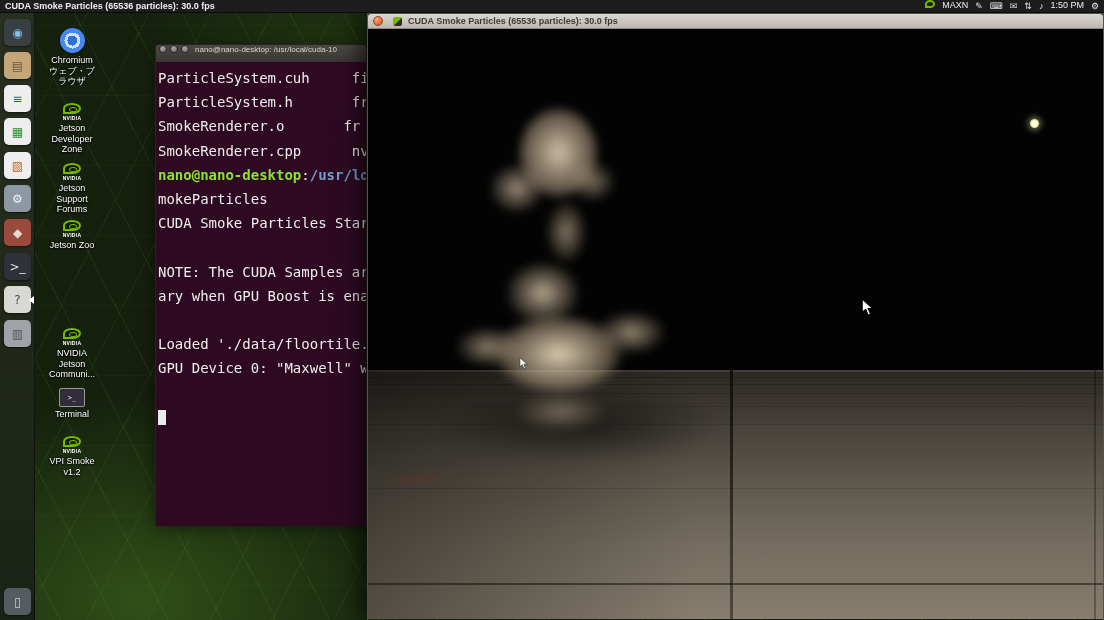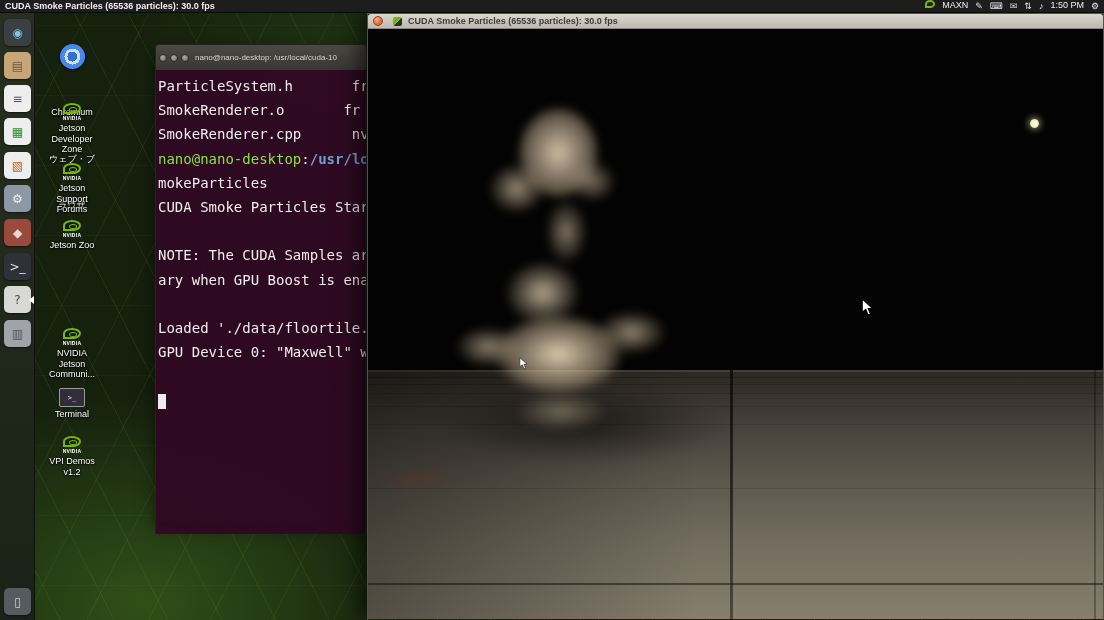--- a/index.html
+++ b/index.html
@@ -49,30 +49,30 @@
   .nv-eye::after{content:"";position:absolute;left:4px;top:2px;width:6px;height:3px;border:1.5px solid #76b900;border-radius:50%;}
   .nv-word{font-size:5px;font-weight:bold;color:#fff;letter-spacing:.3px;margin-top:1px;}
   .di-file-sheet{width:20px;height:24px;background:linear-gradient(#fdfdfd,#dedede);border:1px solid #8f8f8f;
     border-radius:2px;box-shadow:inset 0 4px 0 #c4d2bd;}
   .di-term-box{width:26px;height:19px;background:#322d3a;border:1px solid #9a9a9a;border-radius:2px;
     color:#e8e8e8;font-size:7px;font-family:"DejaVu Sans Mono",monospace;display:flex;align-items:center;justify-content:center;}
 
   
   #terminal{position:absolute;left:155px;top:44px;width:212px;height:478px;z-index:10;
     box-shadow:0 5px 16px rgba(0,0,0,.55);}
-  .term-titlebar{height:26px;background:linear-gradient(#4c4844,#3a3733);border:1px solid #262422;border-bottom:0;
-    border-radius:4px 4px 0 0;display:flex;align-items:center;}
+  .term-titlebar{height:18px;background:linear-gradient(#4c4844,#3a3733);border:1px solid #262422;border-bottom:0;
+    border-radius:4px 4px 0 0;display:flex;}
   .term-btn{width:8px;height:8px;border-radius:50%;margin-left:3px;flex:none;
     background:radial-gradient(circle at 35% 30%,#aca8a4,#6e6a66);border:1px solid #2c2a28;}
   .term-title{font-size:8px;color:#d8d4d0;margin-left:6px;white-space:nowrap;overflow:hidden;}
   .term-body{height:464px;background:rgba(47,9,35,0.97);border-left:1px solid #262422;border-right:1px solid #262422;
     padding:4px 0 0 2px;overflow:hidden;color:#eeeeec;
     font-family:"DejaVu Sans Mono","Liberation Mono",monospace;font-size:14px;line-height:24.2px;}
   .term-line{white-space:pre;height:24.2px;}
-  .term-user{color:#8ae234;font-weight:normal;}
+  .term-user{color:#8ae234;font-weight:bold;}
   .term-path{color:#729fcf;font-weight:bold;}
   .term-cursor{display:inline-block;width:8px;height:15px;background:#ececec;vertical-align:middle;}
 
   
   #cuda-window{position:absolute;left:367px;top:13px;width:737px;height:607px;z-index:20;
     border:1px solid #55524e;border-bottom:0;box-shadow:-8px 0 20px rgba(0,0,0,.6);}
   .cuda-titlebar{height:15px;background:linear-gradient(#dad6d0,#bdb8b1);border-bottom:1px solid #8d8982;
     border-radius:3px 3px 0 0;display:flex;align-items:center;}
   .close-btn{width:10px;height:10px;border-radius:50%;margin-left:5px;flex:none;
     background:radial-gradient(circle at 35% 30%,#f8b08a,#e06a38 60%,#c1502a);border:1px solid #9c3f20;}
@@ -113,21 +113,21 @@
     box-shadow:0 0 6px 2px rgba(255,255,210,.45);}
   .cursor-small{position:absolute;left:151px;top:328px;}
   #main-cursor{position:absolute;left:861px;top:298px;z-index:70;}
 </style>
 </head>
 <body>
 
 <div id="wallpaper"></div>
 
 <div id="desk-icons">
-    <div class="desk-icon" style="top: 44px; gap: 36px;">
+    <div class="desk-icon" style="top: 28px;">
       <div class="di-icon">
         <div class="di-chromium-ball"></div>
       </div>
       <div class="desk-label">Chromium</div>
       <div class="desk-label">ウェブ・ブ</div>
       <div class="desk-label">ラウザ</div>
     </div>
     <div class="desk-icon" style="top: 103px;">
       <div class="di-icon">
         <div class="nv-eye"></div>
@@ -166,21 +166,21 @@
       <div class="di-icon">
         <div class="di-term-box">&gt;_</div>
       </div>
       <div class="desk-label">Terminal</div>
     </div>
     <div class="desk-icon" style="top: 436px;">
       <div class="di-icon">
         <div class="nv-eye"></div>
         <div class="nv-word">NVIDIA</div>
       </div>
-      <div class="desk-label">VPI Demos</div>
+      <div class="desk-label">VPI Smoke</div>
       <div class="desk-label">v1.2</div>
     </div>
   </div>
 
 <div id="dock">
   <div id="focus-arrow"></div>
 <div class="dock-item" style="top: 6px; background: rgb(58, 63, 68);">
       <span class="dock-glyph" style="color: rgb(127, 196, 232);">◉</span>
     </div>
     <div class="dock-item" style="top: 39px; background: rgb(196, 166, 120);">
@@ -233,20 +233,21 @@
 </div>
 
 <div id="terminal">
   <div class="term-titlebar">
     <span class="term-btn"></span>
     <span class="term-btn"></span>
     <span class="term-btn"></span>
     <span class="term-title">nano@nano-desktop: /usr/local/cuda-10</span>
   </div>
   <div class="term-body" id="term-body">
+      <div class="term-line">ParticleSystem.cuh     fi</div>
       <div class="term-line">ParticleSystem.h       fr</div>
       <div class="term-line">SmokeRenderer.o       fr</div>
       <div class="term-line">SmokeRenderer.cpp      nv</div>
       <div class="term-line"><span class="term-user">nano@nano-desktop</span><span>:</span><span class="term-path">/usr/loc</span></div>
       <div class="term-line">mokeParticles</div>
       <div class="term-line">CUDA Smoke Particles Start</div>
       <div class="term-line"> </div>
       <div class="term-line">NOTE: The CUDA Samples are</div>
       <div class="term-line">ary when GPU Boost is enab</div>
       <div class="term-line"> </div>

